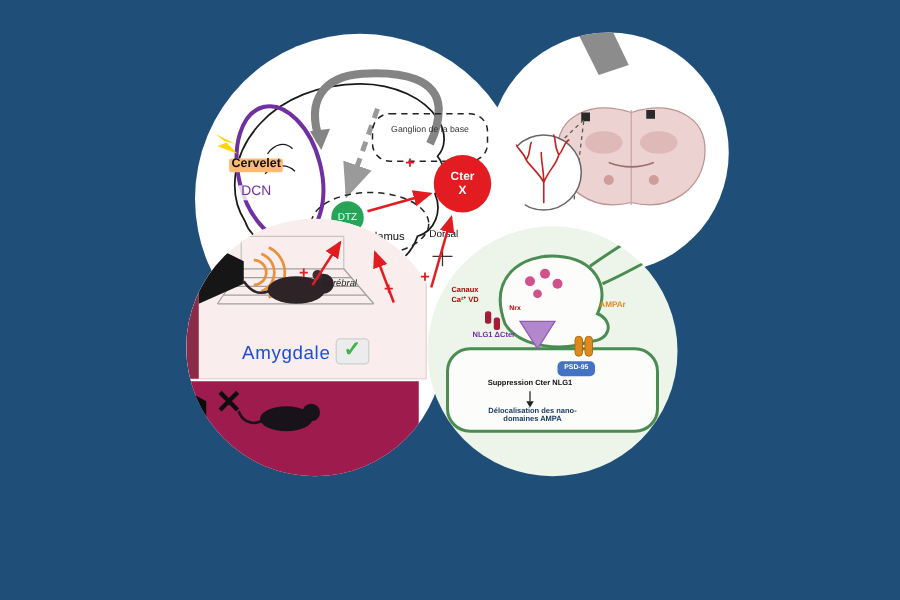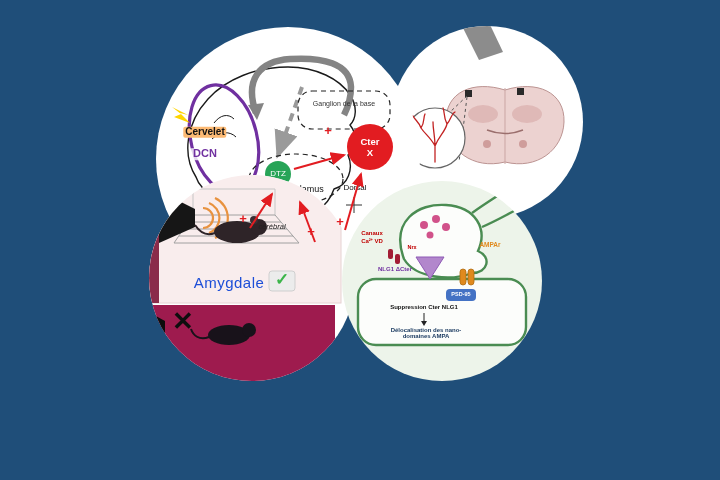--- a/index.html
+++ b/index.html
@@ -11,21 +11,21 @@
   #circle-behavior{left:149px;top:175px;width:206px;height:206px;z-index:3;}
   #circle-synapse{left:342px;top:181px;width:200px;height:200px;z-index:4;background:#edf4ea;}
   .circle svg{position:absolute;left:0;top:0;width:100%;height:100%;}
   #overlay{position:absolute;left:0;top:0;width:720px;height:480px;z-index:6;pointer-events:none;}
   .lbl{position:absolute;transform:translate(-50%,-50%);white-space:nowrap;line-height:1.05;z-index:5;}
   .lbl.wrap{white-space:normal;text-align:center;}
   .plus{position:absolute;z-index:7;color:#e21c21;font-weight:bold;font-size:13px;
         transform:translate(-50%,-50%);}
   
   .cervelet{font-size:10px;font-weight:bold;color:#111;background:#fdba74;padding:0 2px;border-radius:2px;}
-  .dcn{font-size:11px;font-weight:bold;color:#7030a0;background:#ffffffcc;padding:0 2px;}
+  .dcn{font-size:11px;font-weight:normal;color:#7030a0;background:#ffffffcc;padding:0 2px;}
   .ganglion{font-size:7px;color:#333;}
   .dtz-t{font-size:8px;font-weight:normal;color:#fff;}
   .thalamus{font-size:9px;color:#111;}
   .aire-t{font-size:9.5px;font-weight:bold;color:#fff;}
   .dorsal{font-size:8px;color:#111;}
   .cerebral{font-size:7.5px;color:#222;font-style:italic;}
   
   .amygdale{font-size:15px;color:#1d4ed8;letter-spacing:.5px;}
   .check{font-size:17px;font-weight:bold;color:#3bb54a;}
   .cross{font-size:26px;font-weight:bold;color:#0e0e0e;}

